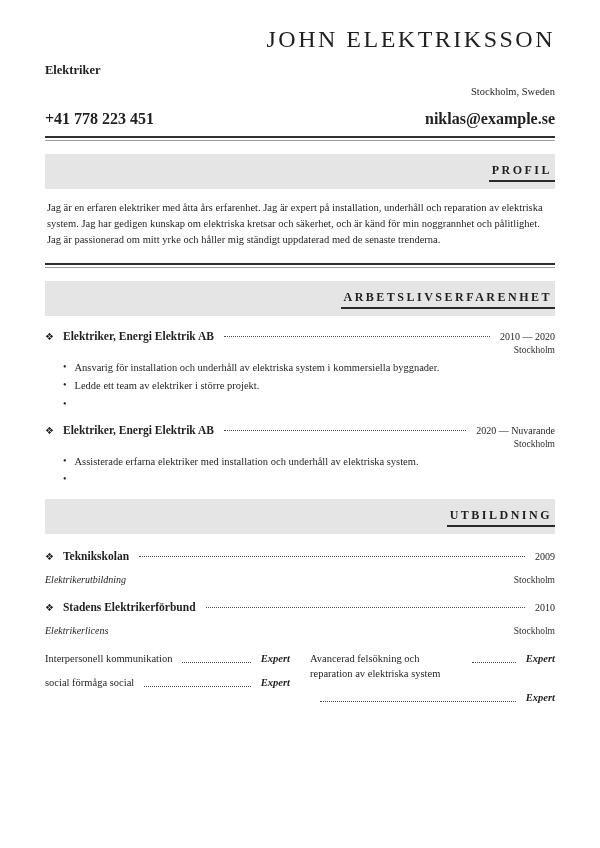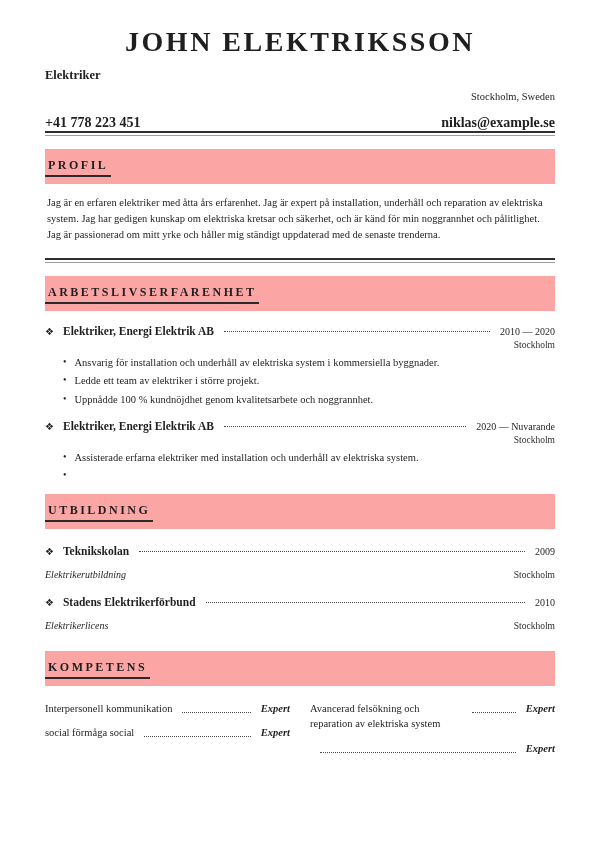--- a/index.html
+++ b/index.html
@@ -5,31 +5,31 @@
   html, body { margin: 0; padding: 0; background: #ffffff; }
   body {
     width: 600px; height: 848px;
     font-family: "Liberation Serif", serif;
     color: #1f1f1f;
     -webkit-font-smoothing: antialiased;
   }
   .page { padding: 26px 45px 0 45px; box-sizing: border-box; }
 
   
-  .name { text-align: center; font-size: 28px; font-weight: bold; letter-spacing: 2.5px; }
+  .name { text-align: right; font-size: 24px; font-weight: normal; letter-spacing: 2.5px; }
   .job-title { text-align: left; font-size: 12.5px; font-weight: bold; margin-top: 10px; }
   .hdr-location { text-align: right; font-size: 10.5px; margin-top: 8px; }
   .contact-row { display: flex; justify-content: space-between; align-items: baseline;
-                 font-size: 14px; font-weight: bold; margin-top: 13px; }
+                 font-size: 16px; font-weight: bold; margin-top: 13px; padding-bottom: 8px; }
 
   
   .double-rule { height: 2px; border-top: 2px solid #2f2f2f; border-bottom: 1px solid #9c9c9c; }
 
   
-  .section-band { background: #fca5a5; text-align: left; padding: 6px 0 7px 0; margin-top: 13px; }
+  .section-band { background: #e5e5e5; text-align: right; padding: 6px 0 7px 0; margin-top: 13px; }
   .section-title { display: inline-block; font-size: 12px; font-weight: bold; letter-spacing: 2.5px;
                    border-bottom: 2px solid #2a2a2a; padding: 0 3px 2px 3px; }
 
   
   .profile-text { font-size: 10.5px; line-height: 1.5; text-align: left; margin: 11px 2px 16px 2px; }
 
   
   .entry { margin-top: 14px; }
   .entry-head { display: flex; align-items: baseline; }
   .marker { font-family: "DejaVu Sans", sans-serif; font-size: 10px; margin-right: 9px; flex: none; }
@@ -88,21 +88,20 @@
       <li>
         <span class="bullet-char">•</span>
         <span>Ansvarig för installation och underhåll av elektriska system i kommersiella byggnader.</span>
       </li>
       <li>
         <span class="bullet-char">•</span>
         <span>Ledde ett team av elektriker i större projekt.</span>
       </li>
       <li>
         <span class="bullet-char">•</span>
-        <span>Uppnådde 100 % kundnöjdhet genom kvalitetsarbete och noggrannhet.</span>
       </li>
     </ul>
   </div>
 
   <div class="entry">
     <div class="entry-head">
       <span class="marker">❖</span>
       <span class="entry-title">Elektriker, Energi Elektrik AB</span>
       <span class="leader"></span>
       <span class="entry-date">2020 — Nuvarande</span>
@@ -142,23 +141,20 @@
       <span class="entry-title">Stadens Elektrikerförbund</span>
       <span class="leader"></span>
       <span class="entry-date">2010</span>
     </div>
     <div class="edu-sub">
       <span class="degree">Elektrikerlicens</span>
       <span class="edu-loc">Stockholm</span>
     </div>
   </div>
 
-  <div class="section-band" style="margin-top:20px">
-    <span class="section-title">KOMPETENS</span>
-  </div>
 
   <div class="skills-grid">
     <div>
       <div class="skill">
         <span class="skill-name">Interpersonell kommunikation</span>
         <span class="leader"></span>
         <span class="skill-level">Expert</span>
       </div>
       <div class="skill">
         <span class="skill-name">social förmåga social</span>

